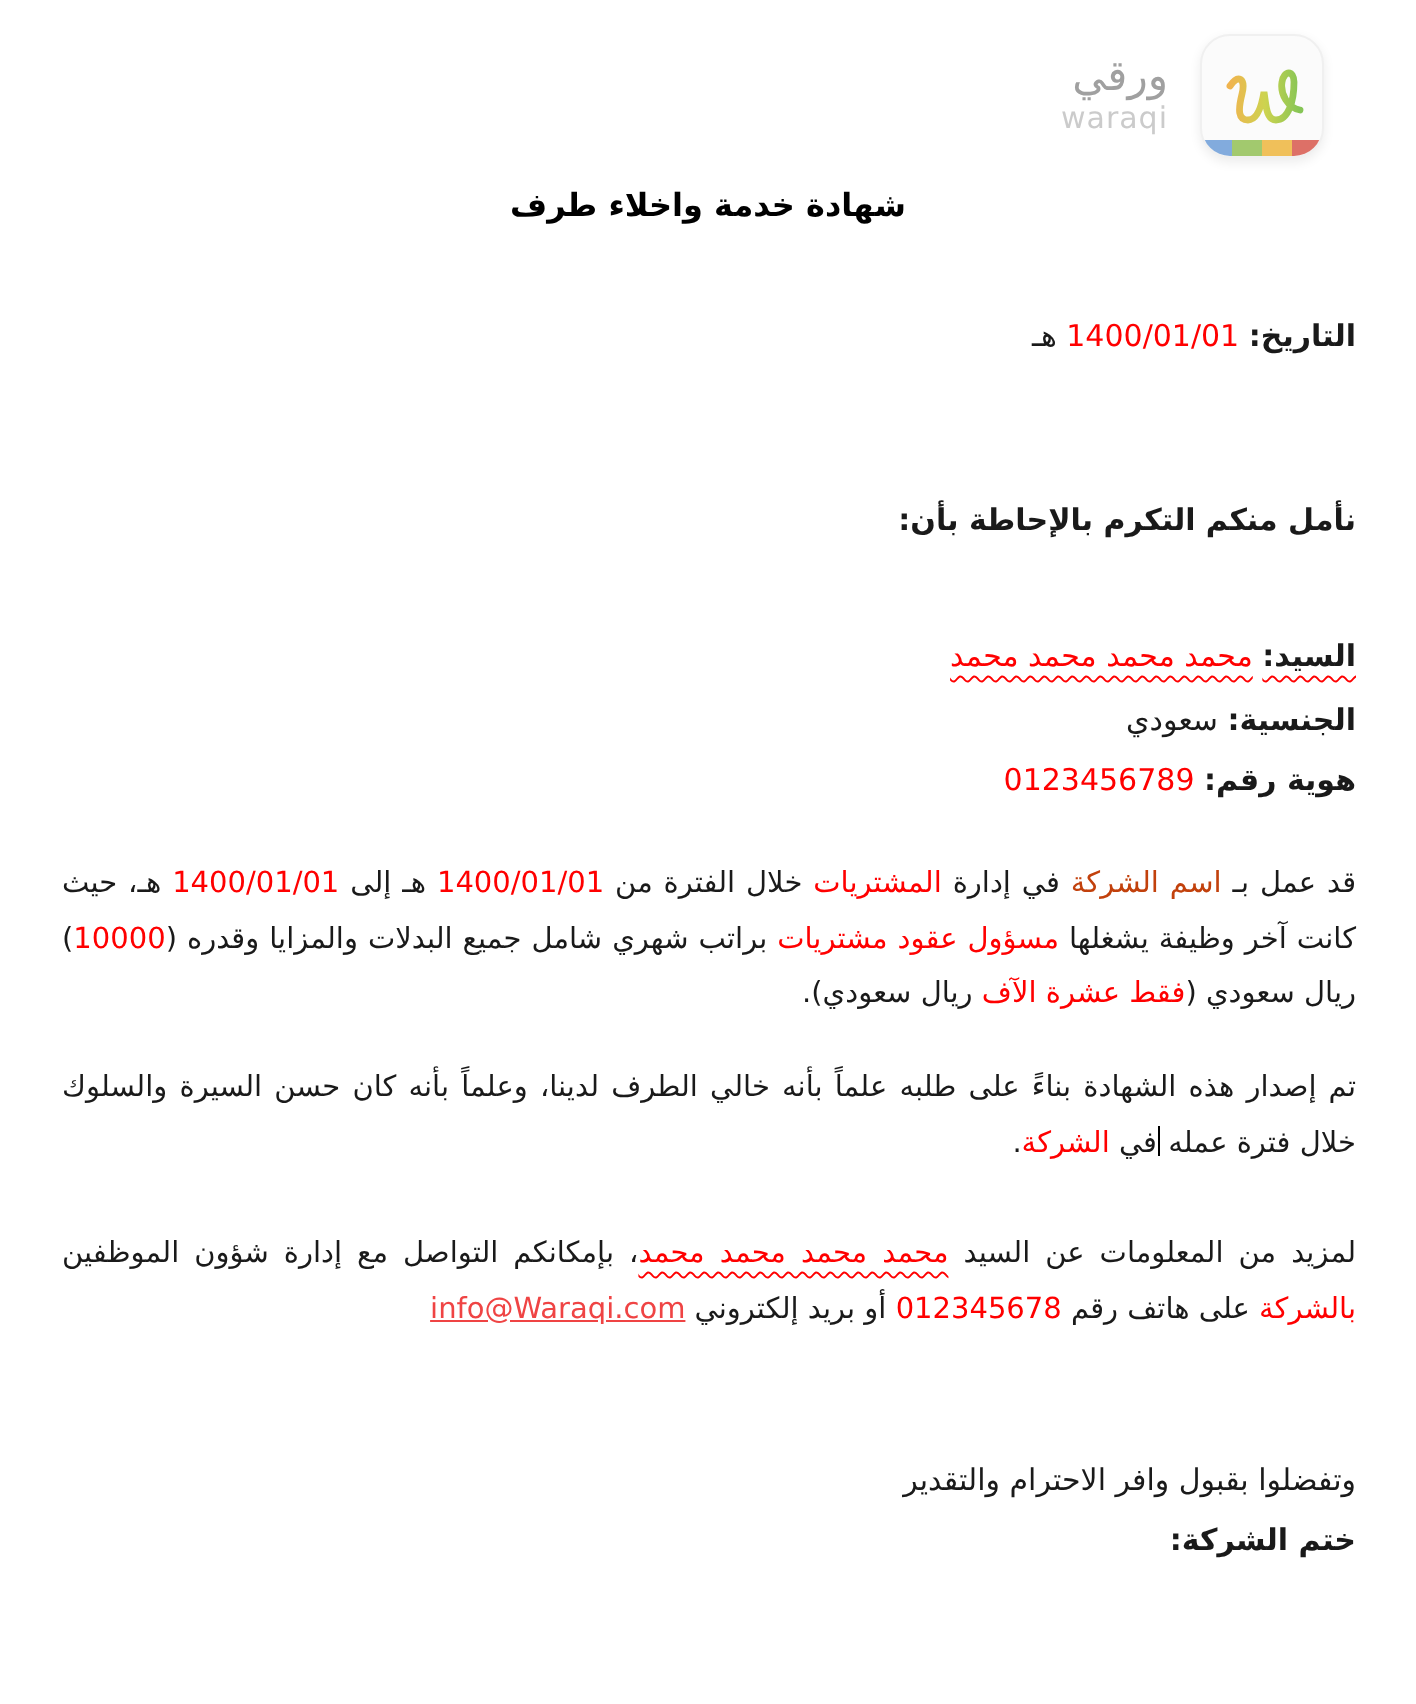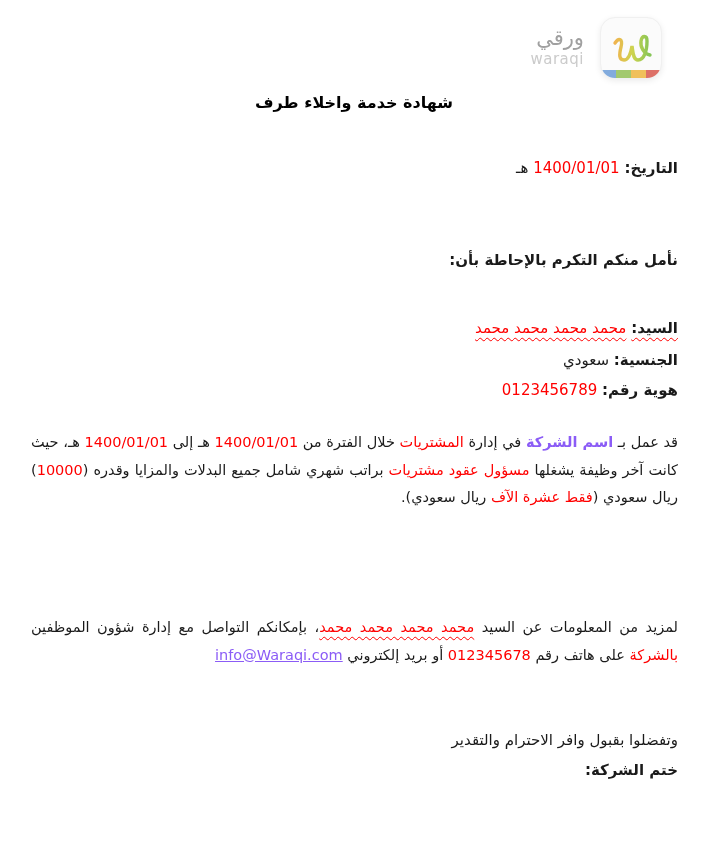--- a/index.html
+++ b/index.html
@@ -19,25 +19,25 @@
   .wordmark .en { font-size:15px; color:#cbcbcb; letter-spacing:0.5px; line-height:18px; }
 
   .doc-title { position:absolute; top:93px; left:0; right:0; text-align:center;
     font-weight:bold; font-size:16px; color:#000; }
 
   .line { position:absolute; right:30px; left:30px; font-size:15px; line-height:22px; }
   .para { position:absolute; right:30px; left:31px; font-size:14.5px; line-height:27.5px;
     text-align:justify; }
   .b { font-weight:bold; }
   .red { color:#ff0000; }
-  .red-b { color:#8b5cf6; font-weight:bold; }
+  .red-b { color:#c2410c; font-weight:normal; }
   .squig { text-decoration-line:underline; text-decoration-style:wavy;
     text-decoration-color:#ff0000; text-decoration-thickness:1px;
     text-underline-offset:4px; text-decoration-skip-ink:none; }
-  .link { color:#8b5cf6; text-decoration:underline; cursor:pointer; }
+  .link { color:#ef4444; text-decoration:underline; cursor:pointer; }
   .caret { display:inline-block; width:1px; height:15px; background:#000;
     vertical-align:-2px; }
 </style>
 </head>
 <body>
 
 <div class="page">
 
   <div class="brand-icon">
     <svg width="60" height="60" viewBox="0 0 60 60">
@@ -85,20 +85,23 @@
 
   <div class="line" style="top:379px">
     <span class="b">هوية رقم:</span>
     <span class="red">0123456789</span>
   </div>
 
   <div class="para" style="top:429px">
     <span>قد عمل بـ </span><span class="red-b">اسم الشركة</span><span> في إدارة </span><span class="red">المشتريات</span><span> خلال الفترة من </span><span class="red">1400/01/01</span><span> هـ إلى </span><span class="red">1400/01/01</span><span> هـ، حيث كانت آخر وظيفة يشغلها </span><span class="red">مسؤول عقود مشتريات</span><span> براتب شهري شامل جميع البدلات والمزايا وقدره (</span><span class="red">10000</span><span>) ريال سعودي (</span><span class="red">فقط عشرة الآف</span><span> ريال سعودي).</span>
   </div>
 
+  <div class="para" style="top:531px">
+    <span>تم إصدار هذه الشهادة بناءً على طلبه علماً بأنه خالي الطرف لدينا، وعلماً بأنه كان حسن السيرة والسلوك خلال فترة عمله </span><span class="caret"></span><span>في </span><span class="red">الشركة</span><span>.</span>
+  </div>
 
   <div class="para" style="top:614px">
     <span>لمزيد من المعلومات عن السيد </span><span class="red squig">محمد محمد محمد محمد</span><span>، بإمكانكم التواصل مع إدارة شؤون الموظفين </span><span class="red">بالشركة</span><span> على هاتف رقم </span><span class="red">012345678</span><span> أو بريد إلكتروني </span><a class="link">info@Waraqi.com</a>
   </div>
 
   <div class="line" style="top:729px">وتفضلوا بقبول وافر الاحترام والتقدير</div>
   <div class="line b" style="top:759px">ختم الشركة:</div>
 
 </div>
 

